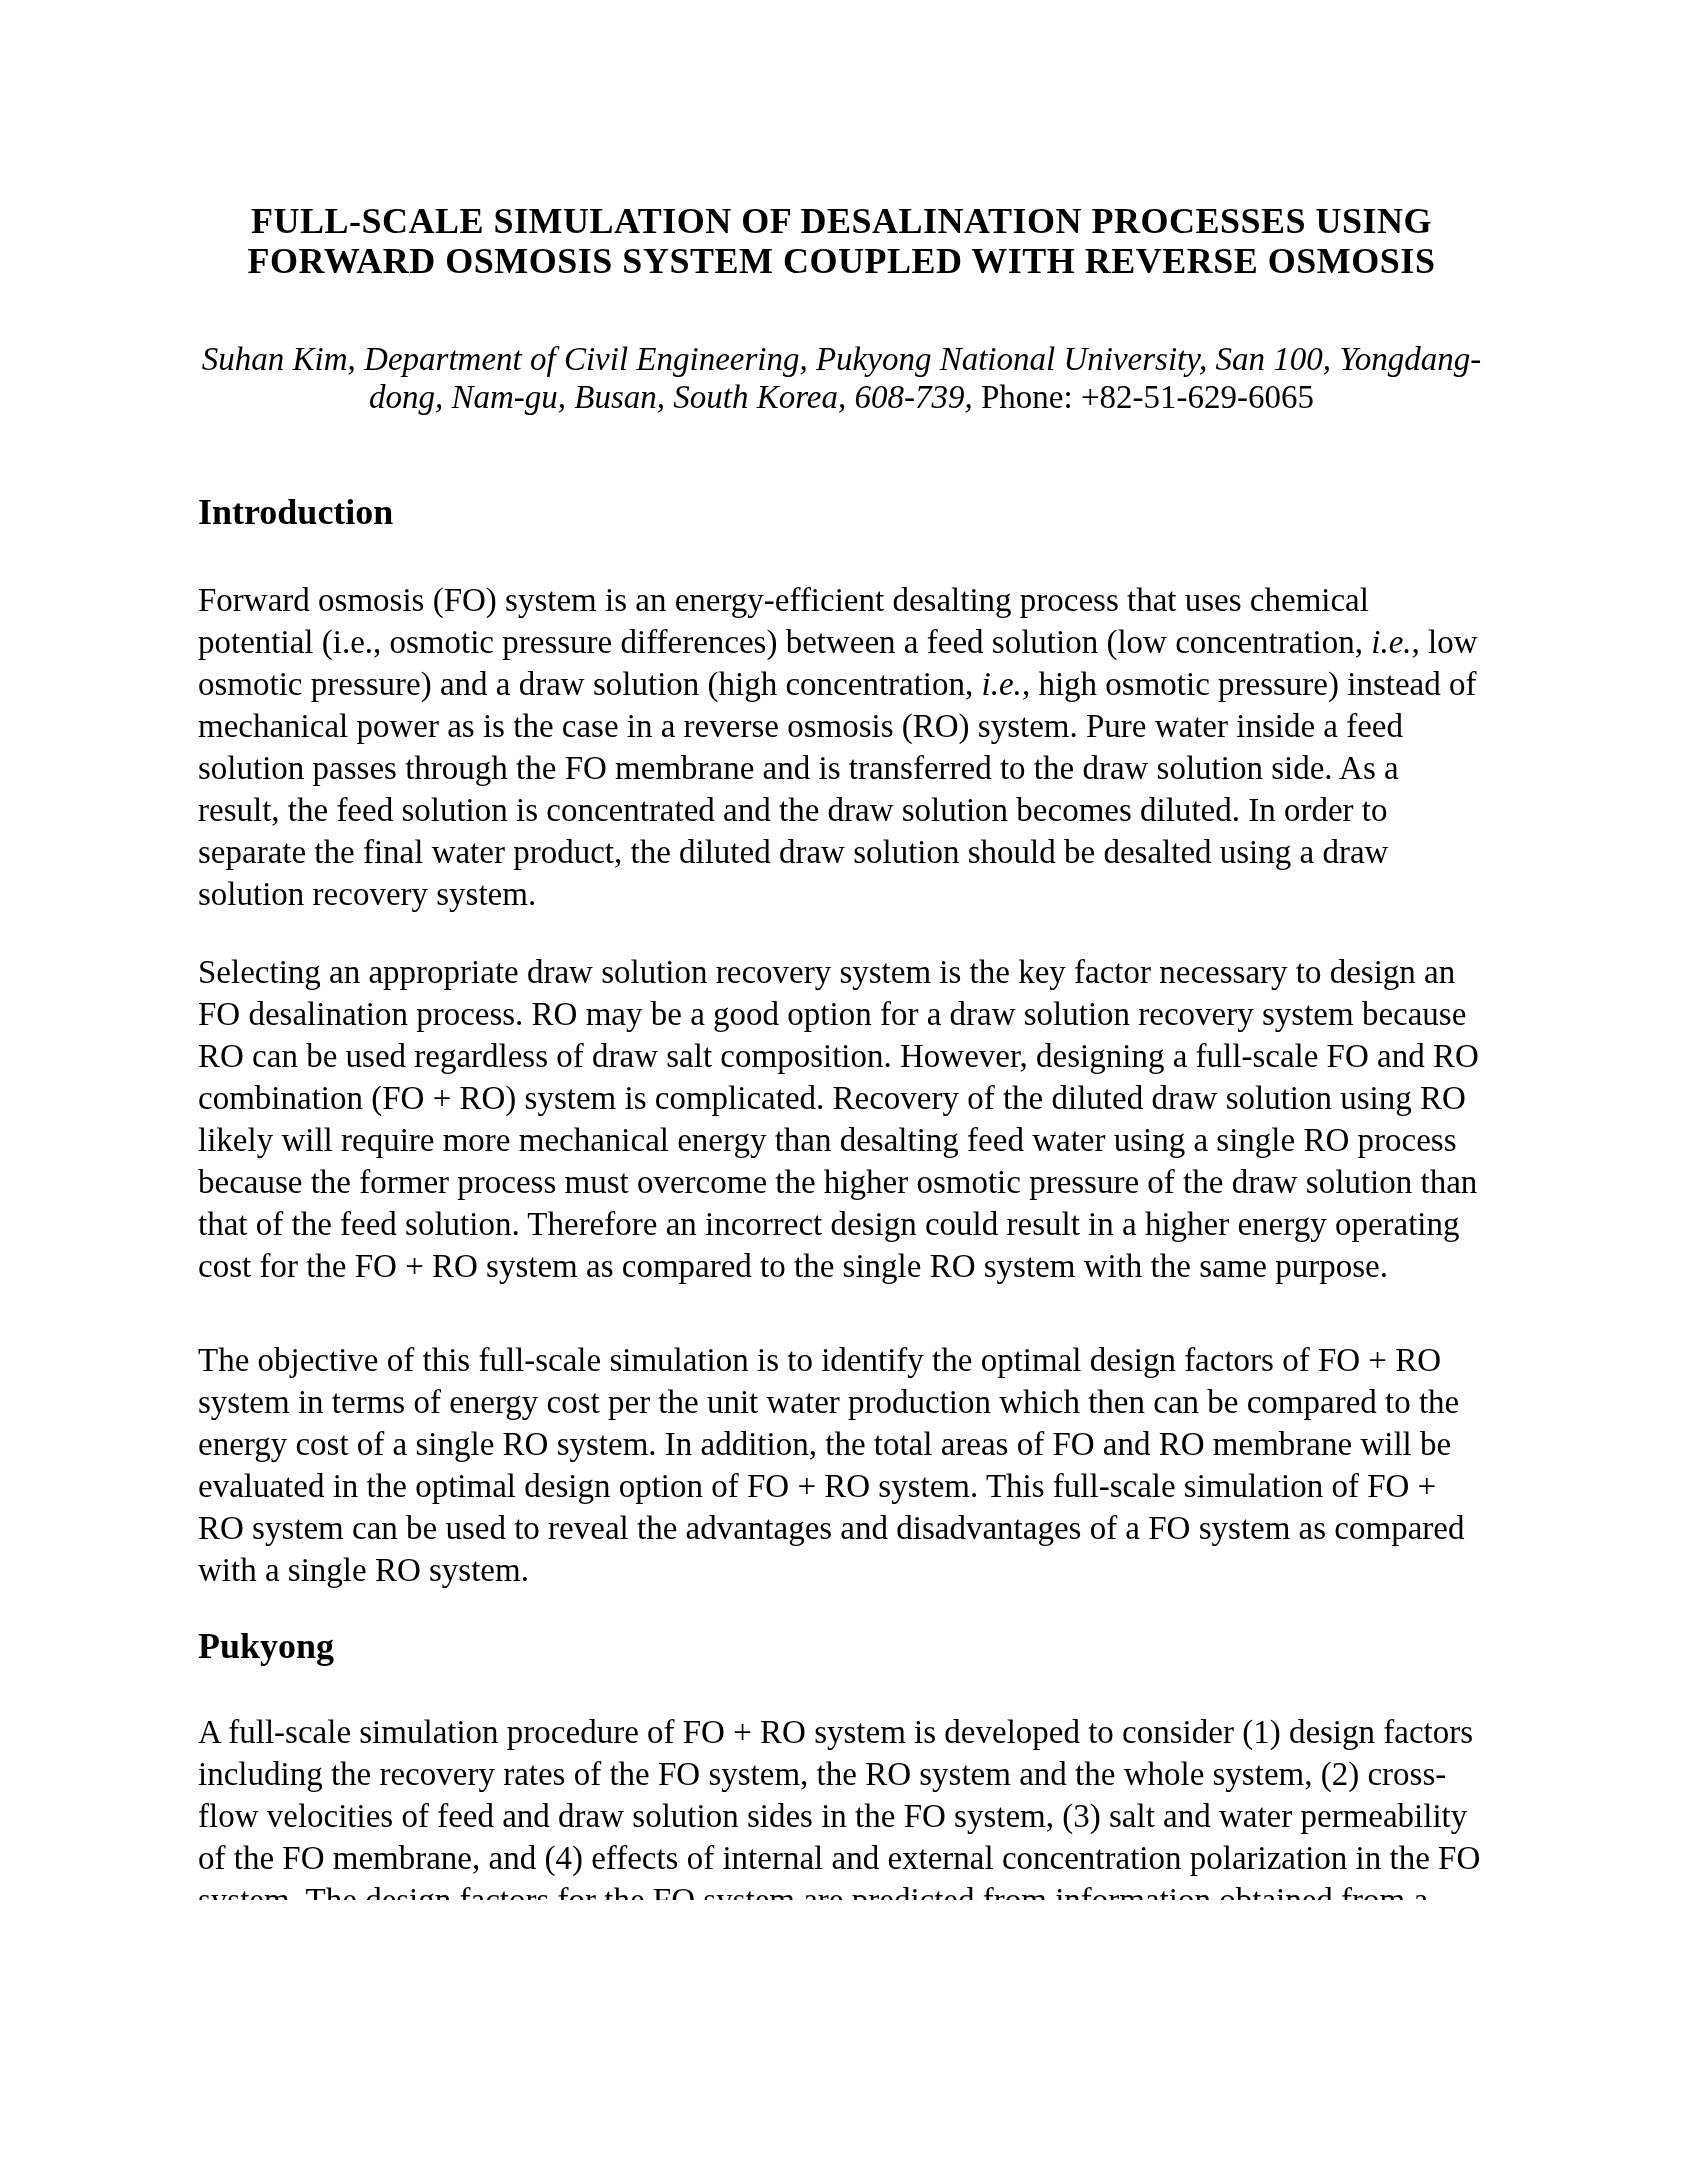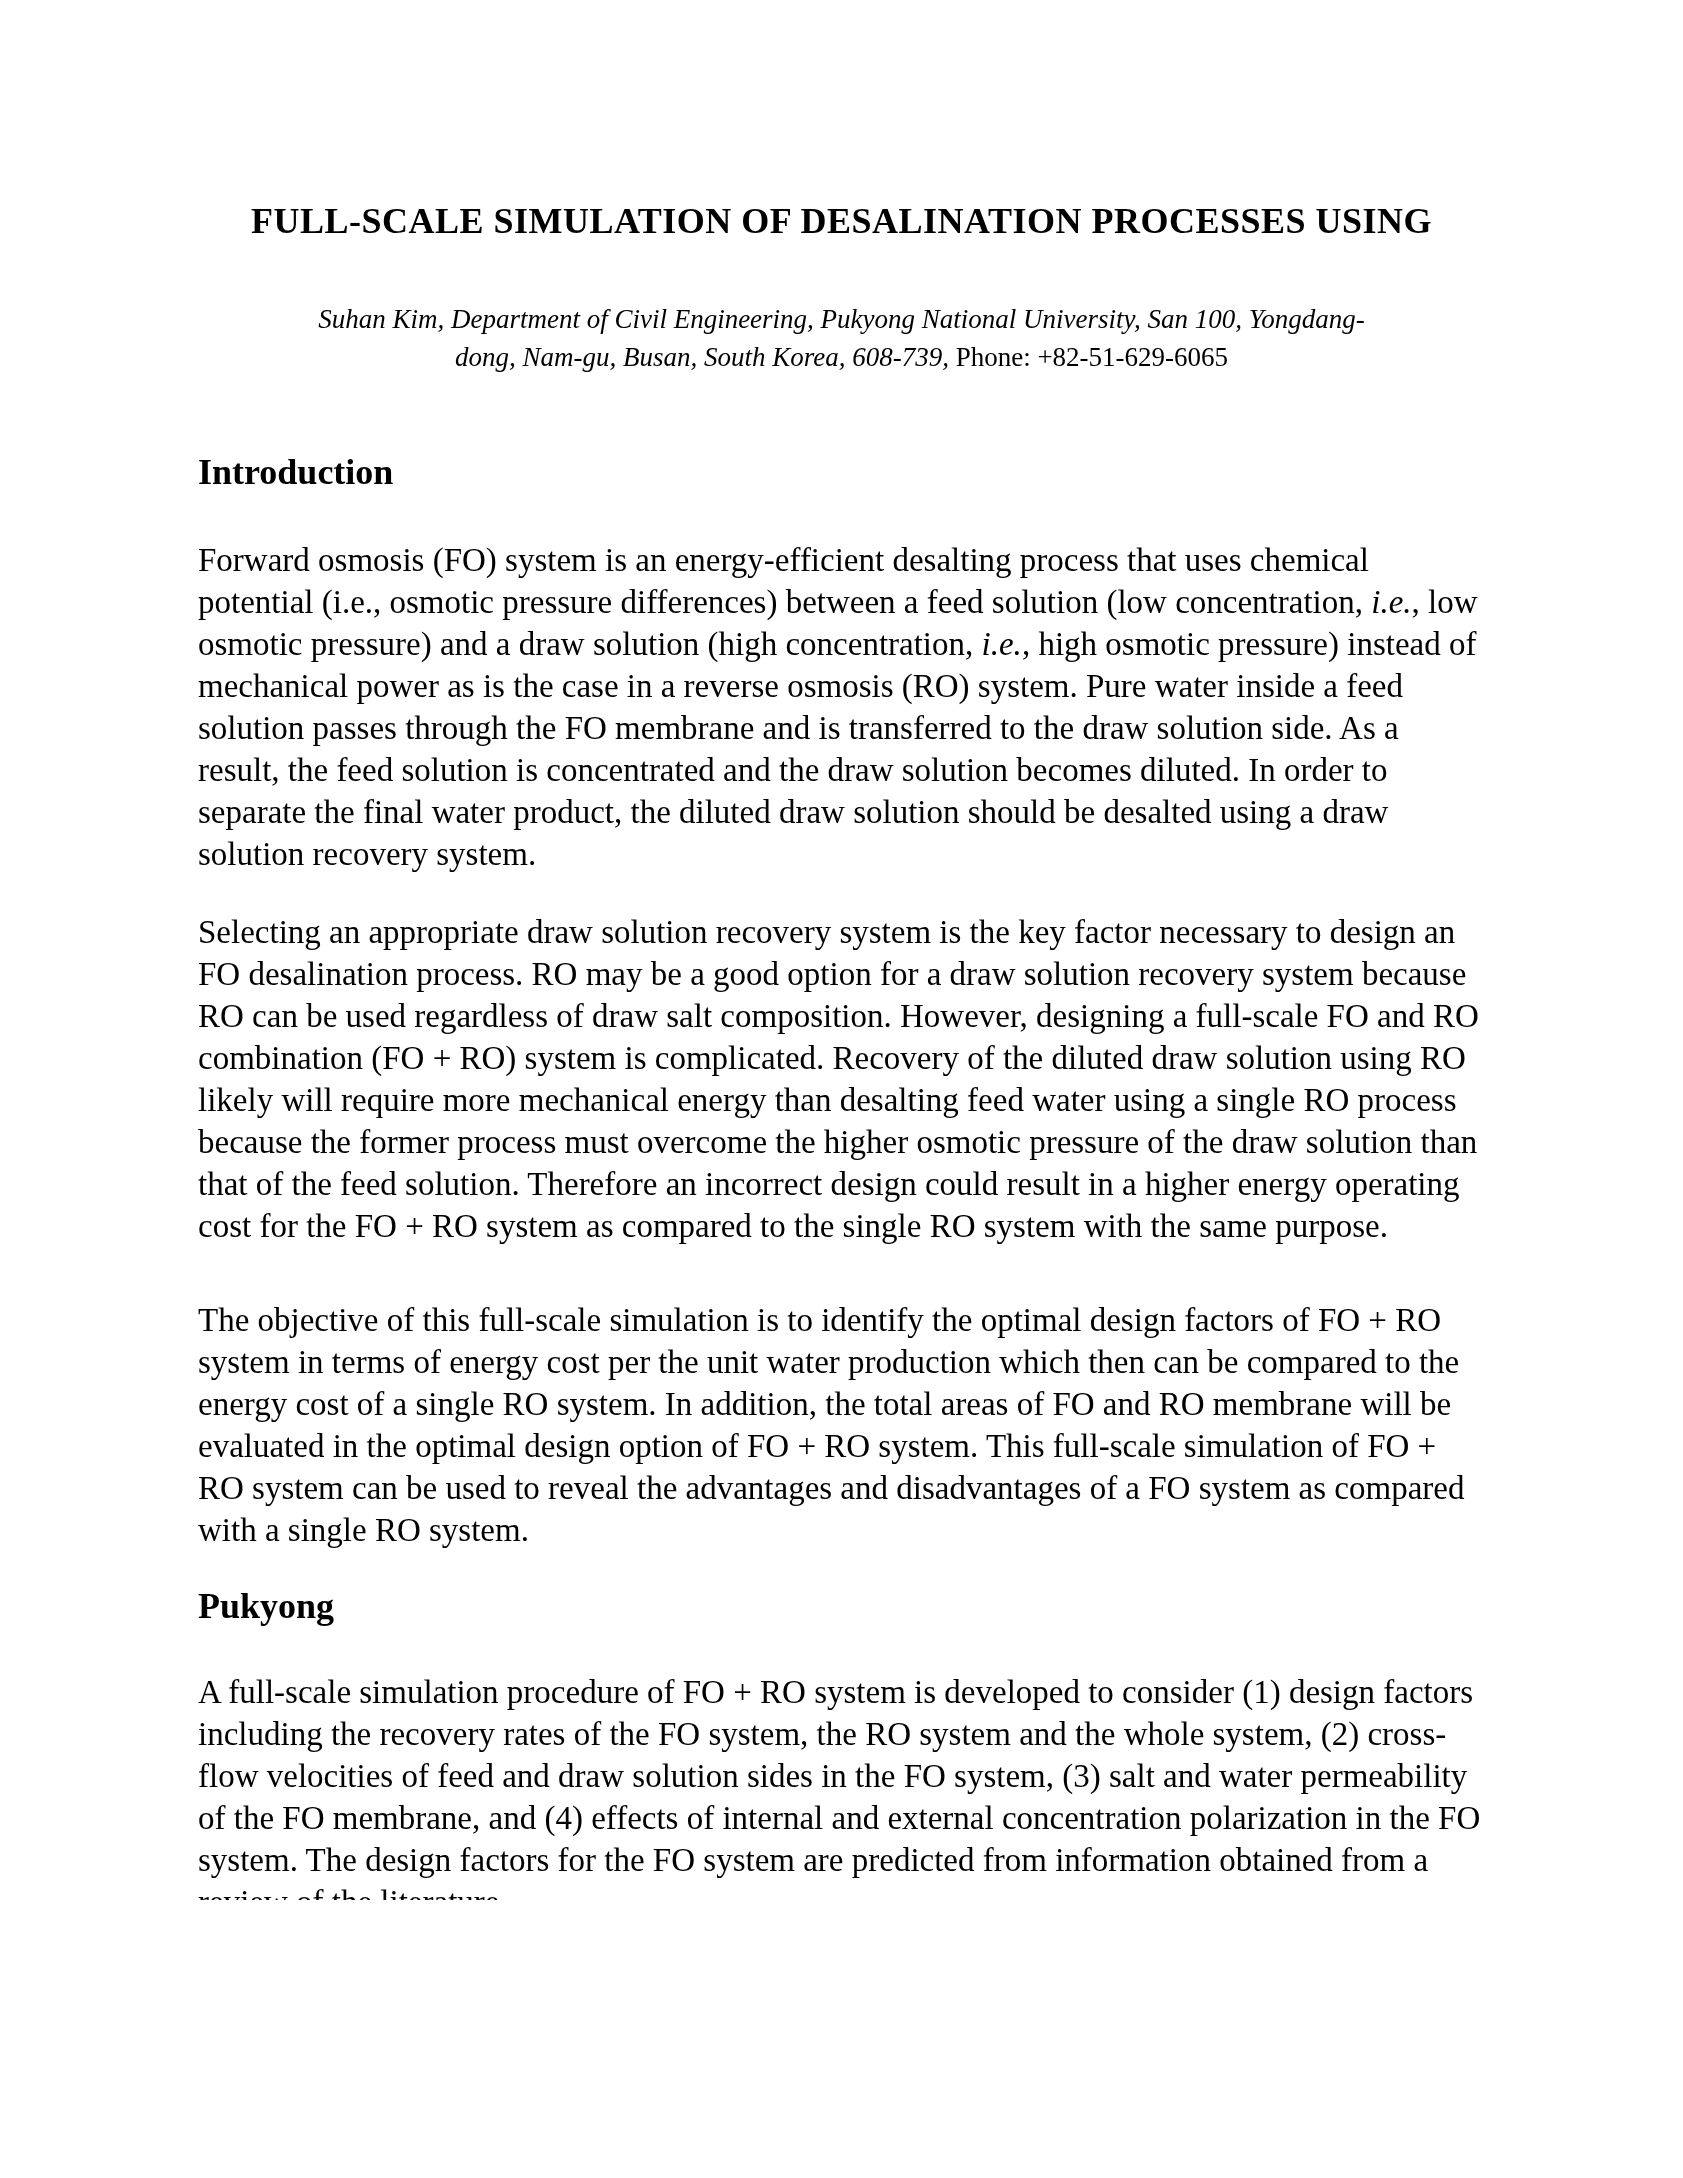--- a/index.html
+++ b/index.html
@@ -22,21 +22,21 @@
     margin: 0;
     font-size: 36px;
     line-height: 40px;
     font-weight: bold;
     text-align: center;
     letter-spacing: 0.5px;
   }
   .title-line { display: block; }
   .authors {
     margin-top: 59px;
-    font-size: 27px;
+    font-size: 33px;
     line-height: 38px;
     text-align: center;
   }
   .author-line { display: block; }
   .section-heading {
     margin: 0;
     font-size: 36px;
     line-height: 42px;
     font-weight: bold;
   }
@@ -63,20 +63,21 @@
     line-height: 40px;
   }
 </style>
 </head>
 <body>
 
 <div class="page">
 
   <h1 class="paper-title">
     <span class="title-line">FULL-SCALE SIMULATION OF DESALINATION PROCESSES USING</span>
+    <span class="title-line">FORWARD OSMOSIS SYSTEM COUPLED WITH REVERSE OSMOSIS</span>
   </h1>
 
   <div class="authors">
     <div class="author-line"><span class="seg-italic">Suhan Kim, Department of Civil Engineering, Pukyong National University, San 100, Yongdang-</span></div>
     <div class="author-line"><span class="seg-italic">dong, Nam-gu, Busan, South Korea, 608-739,</span><span> Phone: +82-51-629-6065</span></div>
   </div>
 
   <h2 class="section-heading h-intro">Introduction</h2>
 
   <p class="body-para p-after-heading-intro"><span>Forward osmosis (FO) system is an energy-efficient desalting process that uses chemical potential (i.e., osmotic pressure differences) between a feed solution (low concentration, </span><span class="seg-italic">i.e.</span><span>, low osmotic pressure) and a draw solution (high concentration, </span><span class="seg-italic">i.e.</span><span>, high osmotic pressure) instead of mechanical power as is the case in a reverse osmosis (RO) system. Pure water inside a feed solution passes through the FO membrane and is transferred to the draw solution side. As a result, the feed solution is concentrated and the draw solution becomes diluted. In order to separate the final water product, the diluted draw solution should be desalted using a draw solution recovery system.</span></p>

